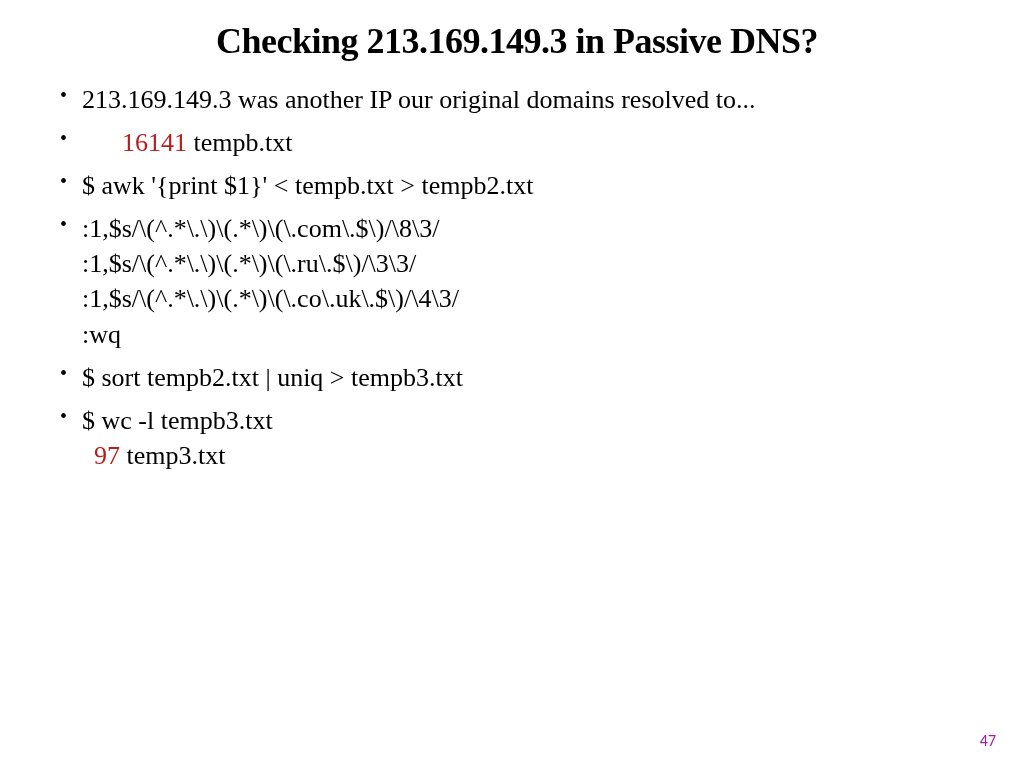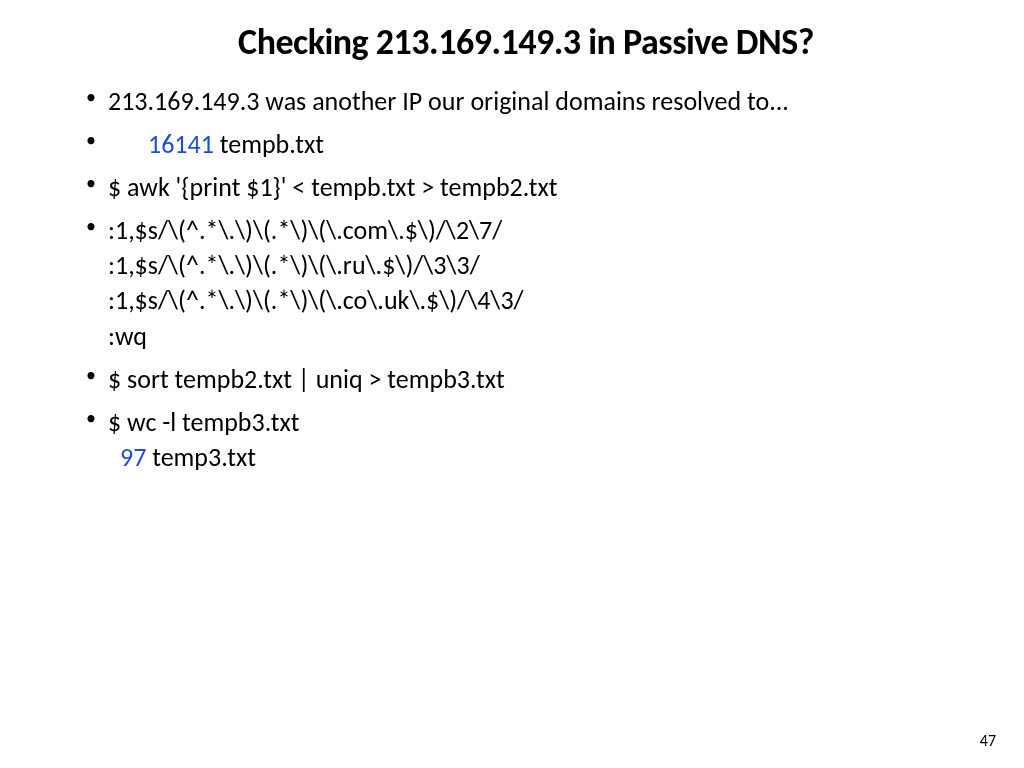--- a/index.html
+++ b/index.html
@@ -7,57 +7,58 @@
       padding: 0;
       width: 1024px;
       height: 768px;
       background: #ffffff;
       font-family: Calibri, Arial, sans-serif;
       color: #000000;
       position: relative;
       overflow: hidden;
     }
     .slide {
-      padding: 20px 40px 20px 68px;
+      padding: 20px 40px 20px 50px;
+      font-family: Liberation Serif, serif;
     }
     .title {
       font-size: 36px;
       font-weight: bold;
       text-align: center;
       margin-bottom: 20px;
       letter-spacing: -0.5px;
     }
     .bullet-list {
       list-style: none;
       padding: 0;
-      margin: 12px;
+      margin: 4px;
     }
     .bullet-item {
       position: relative;
       padding-left: 28px;
       font-size: 26px;
       line-height: 1.35;
       margin-bottom: 8px;
     }
     .bullet-item::before {
       content: "•";
       position: absolute;
       left: 6px;
       top: 0;
       font-size: 20px;
     }
     .highlight {
-      color: #1d4ed8;
+      color: #b91c1c;
     }
     .page-number {
       position: absolute;
       bottom: 18px;
       right: 28px;
       font-size: 16px;
-      color: #000000;
+      color: #a21caf;
     }
     .indent-val {
       padding-left: 40px;
     }
   </style>
 </head>
 <body>
 
 <div class="slide">
   <div class="title">Checking 213.169.149.3 in Passive DNS?</div>
@@ -73,21 +74,21 @@
       <div class="indent-val">
         <span class="highlight">16141</span><span> tempb.txt</span>
       </div>
     </li>
 
     <li class="bullet-item">
       <span>$ awk '{print $1}' &lt; tempb.txt &gt; tempb2.txt</span>
     </li>
 
     <li class="bullet-item">
-      <div>:1,$s/\(^.*\.\)\(.*\)\(\.com\.$\)/\2\7/</div>
+      <div>:1,$s/\(^.*\.\)\(.*\)\(\.com\.$\)/\8\3/</div>
       <div>:1,$s/\(^.*\.\)\(.*\)\(\.ru\.$\)/\3\3/</div>
       <div>:1,$s/\(^.*\.\)\(.*\)\(\.co\.uk\.$\)/\4\3/</div>
       <div>:wq</div>
     </li>
 
     <li class="bullet-item">
       <span>$ sort tempb2.txt | uniq &gt; tempb3.txt</span>
     </li>
 
     <li class="bullet-item">

